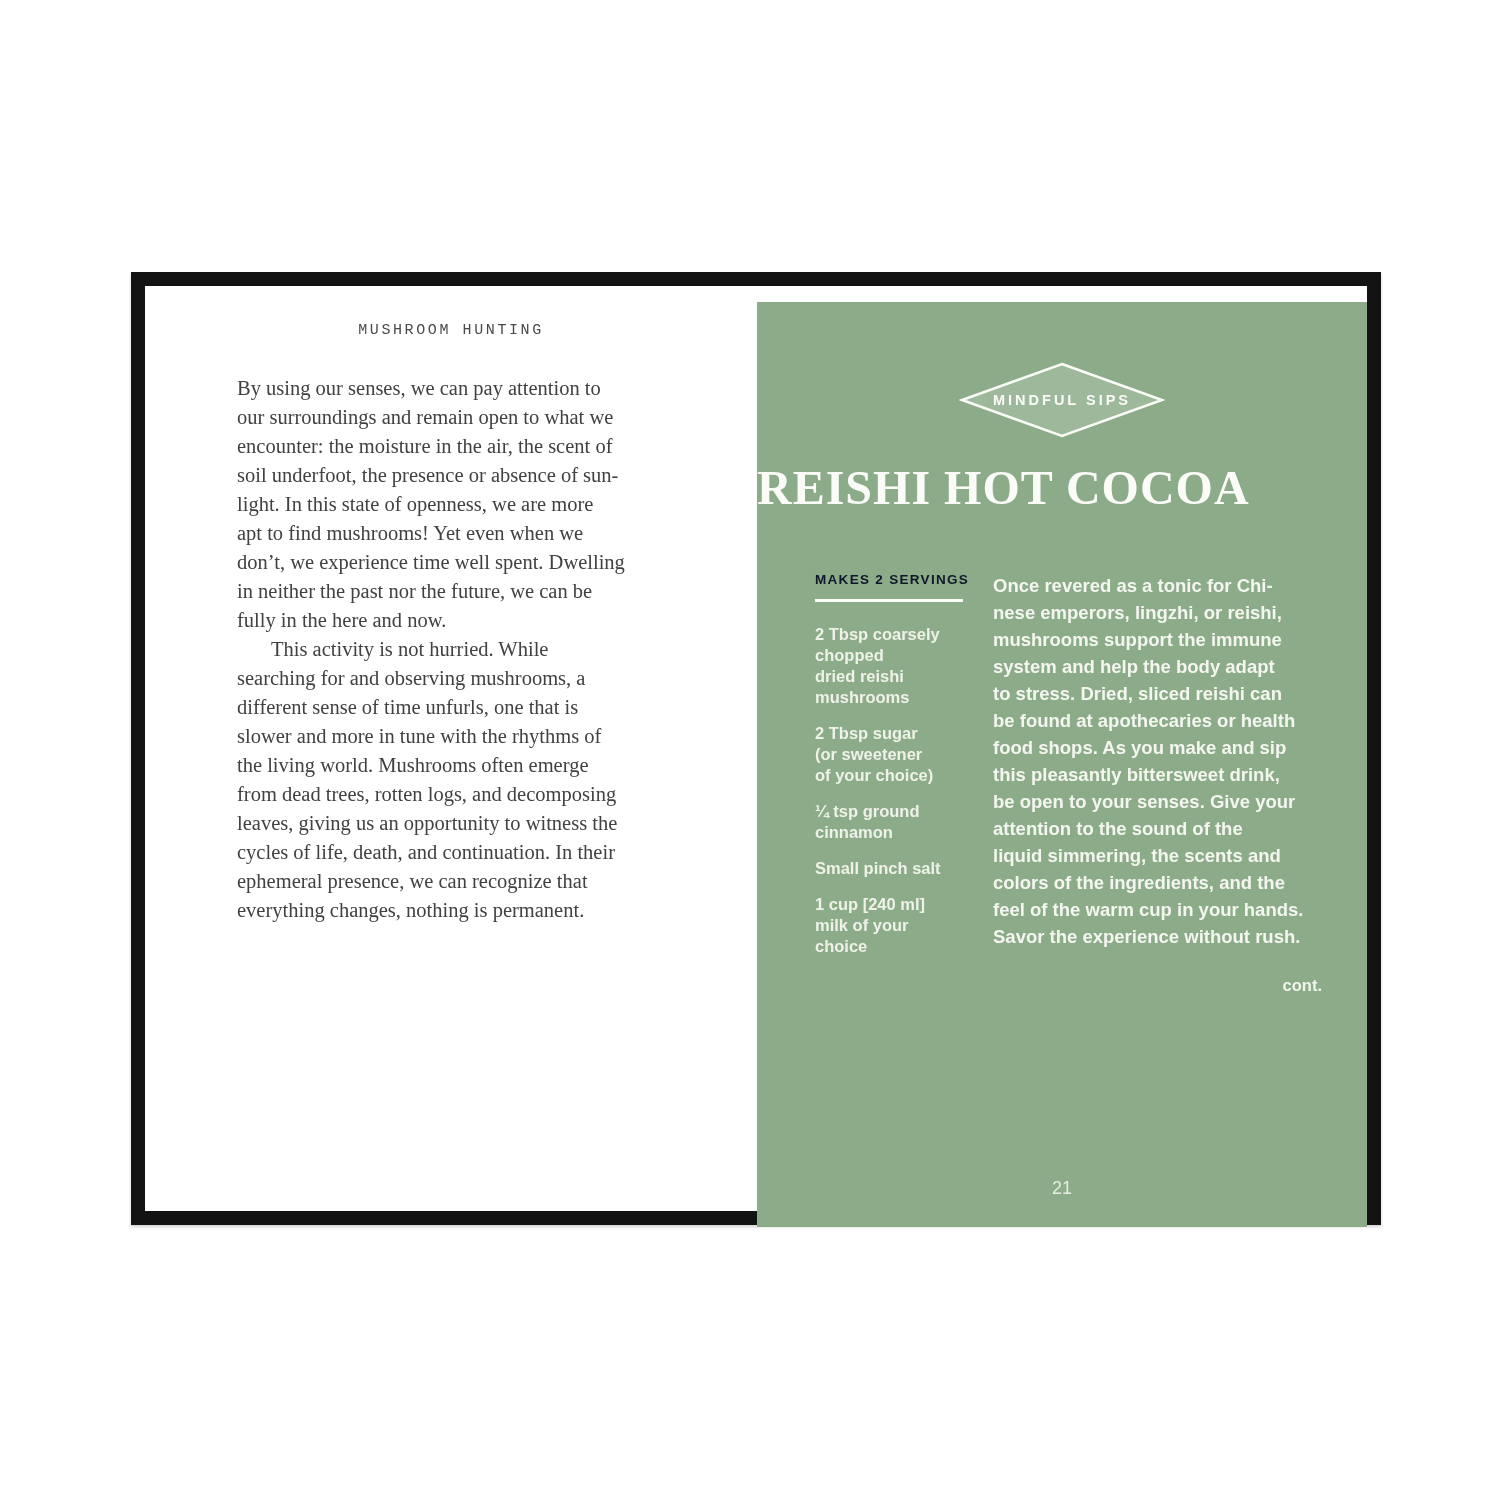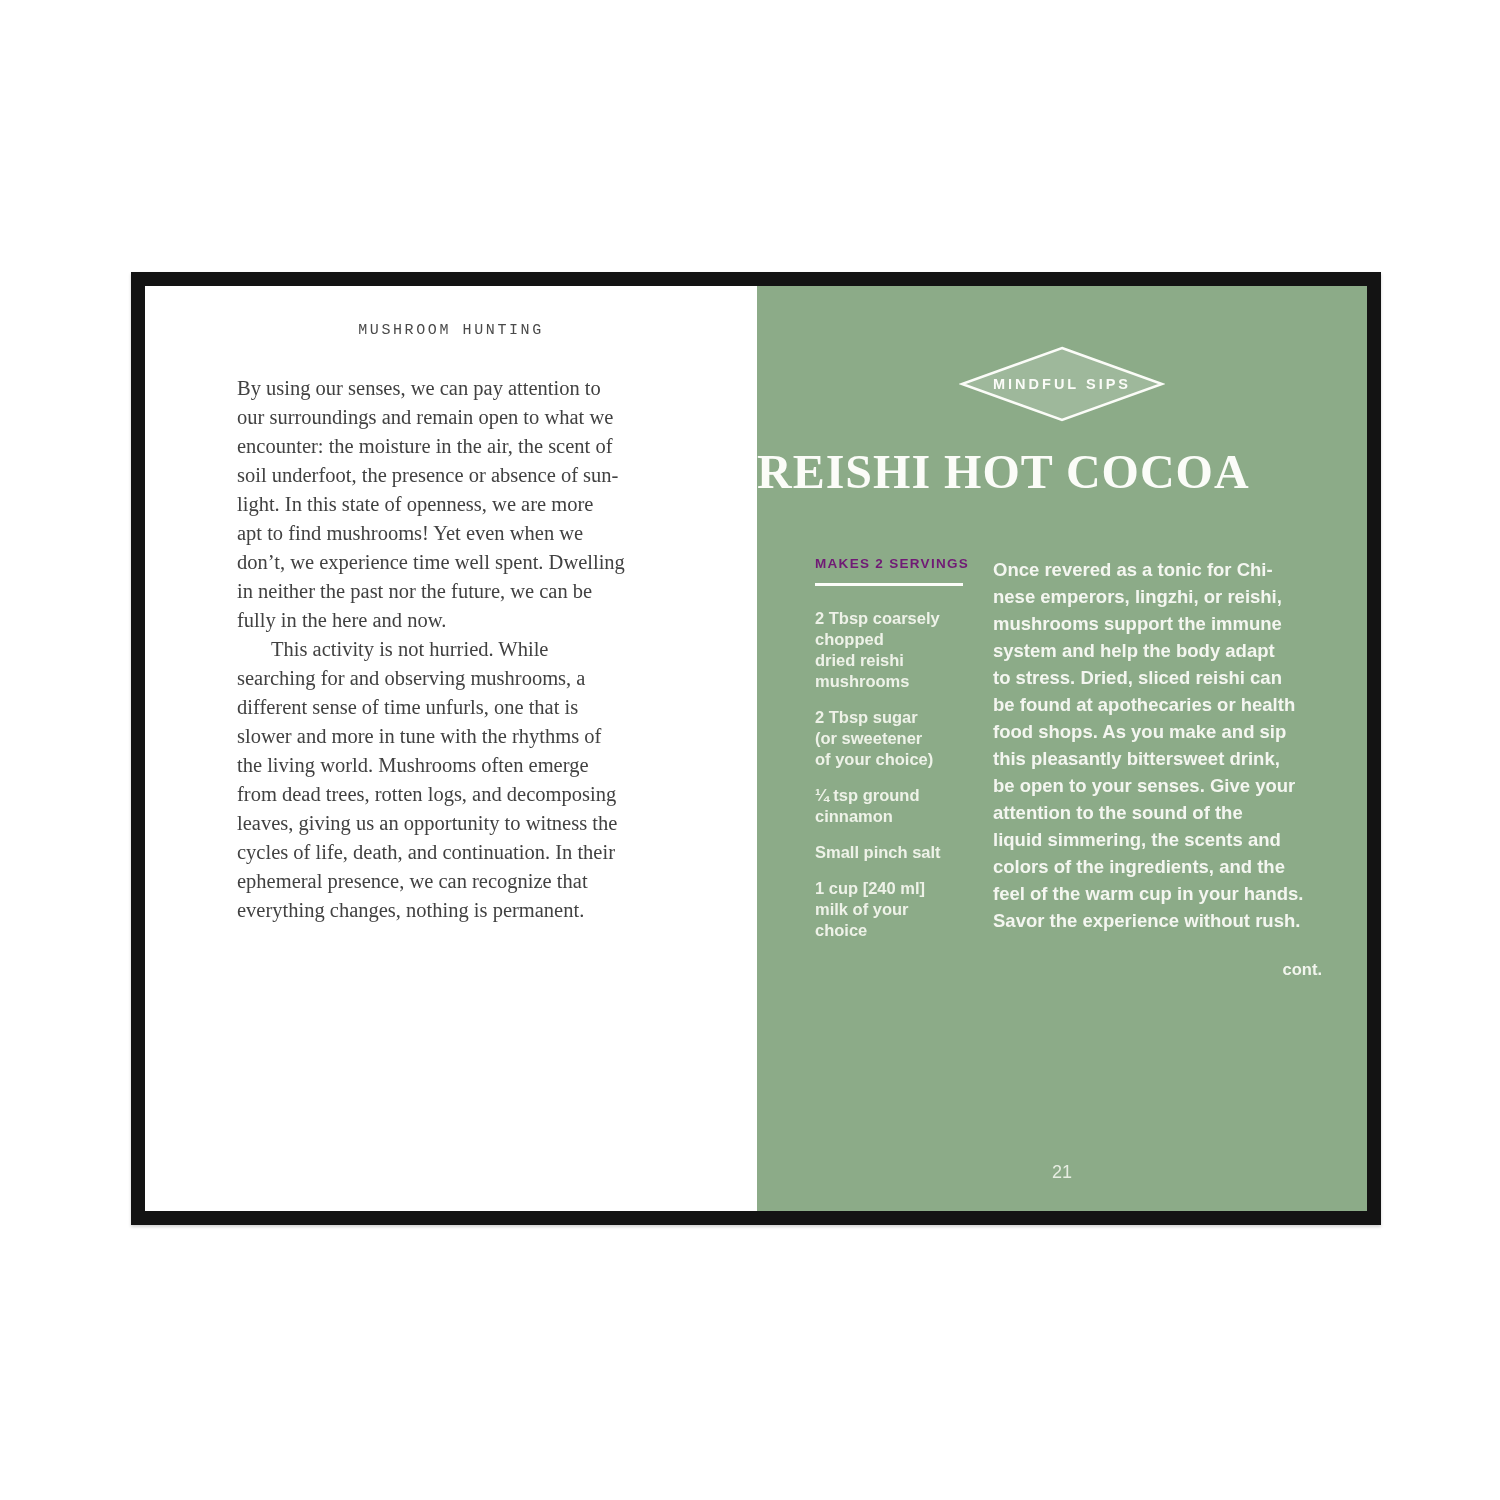--- a/index.html
+++ b/index.html
@@ -72,20 +72,21 @@
     text-align: center;
     font-size: 18px;
     color: #4f4f4f;
   }
   
   .page-right {
     position: relative;
     flex: 1;
     height: 100%;
     background: var(--green, #8cab88);
+    margin-top: 16px;
   }
   .badge {
     position: absolute;
     top: 59px;
     left: 50%;
     transform: translateX(-50%);
     width: 206px;
     height: 78px;
   }
   .badge text {
@@ -118,21 +119,21 @@
   }
   .ing-col {
     flex: 0 0 162px;
     width: 162px;
   }
   .servings-label {
     font-size: 13.5px;
     font-weight: bold;
     letter-spacing: 1.3px;
     line-height: 16px;
-    color: #701a75;
+    color: #0f172a;
     margin: 0;
   }
   .servings-rule {
     width: 148px;
     height: 3px;
     background: #fcfdf9;
     margin: 11px 0 22px 0;
   }
   .ingredient {
     font-size: 16.5px;

